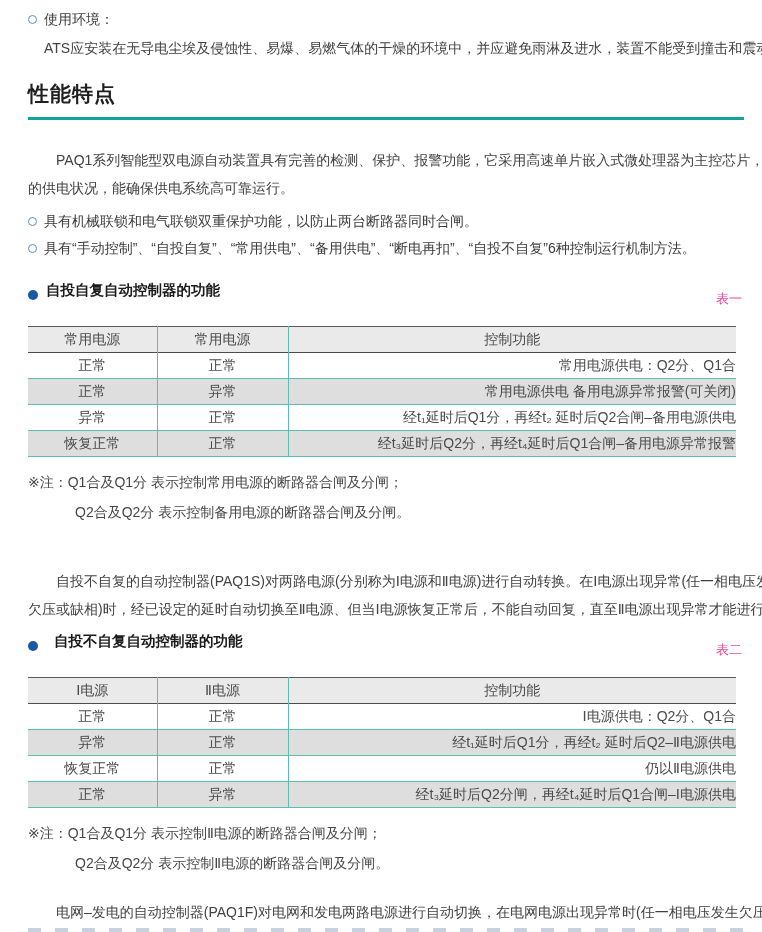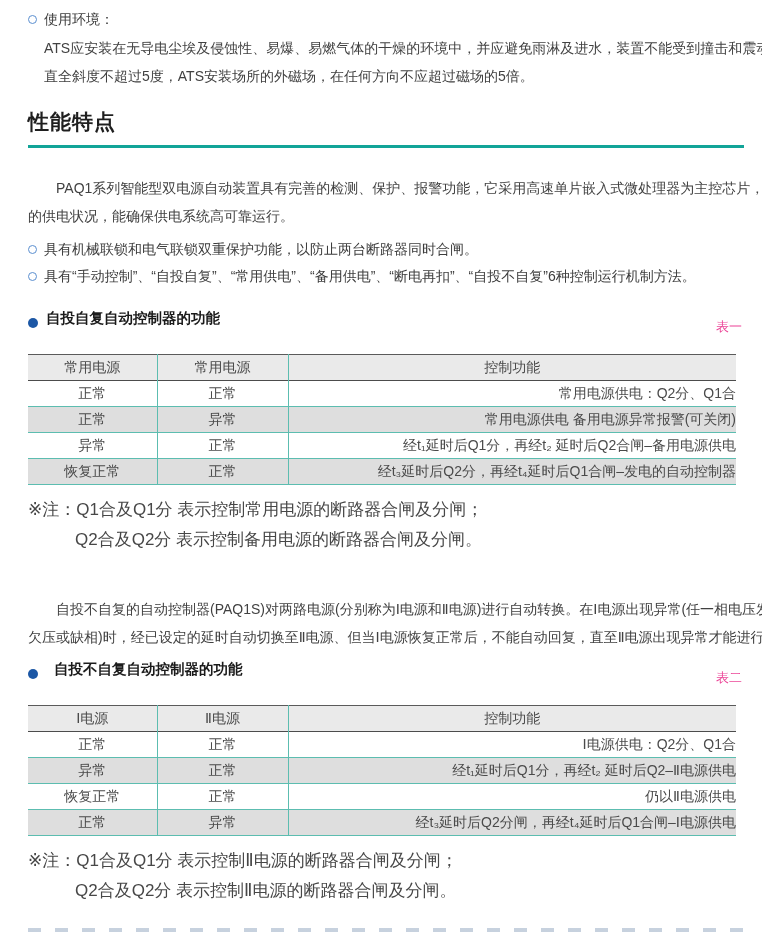--- a/index.html
+++ b/index.html
@@ -53,21 +53,21 @@
   table.ctl th, table.ctl td {
     height: 26px; font-size: 14px; font-weight: 400; color: #4a4a4a;
     text-align: center; white-space: nowrap; overflow: hidden; padding: 0;
   }
   table.ctl td.fn { text-align: right; padding-left: 44px; }
   table.ctl thead tr { background: #eaeaea; border-bottom: 1px solid #4c4c4c; }
   table.ctl tbody tr { border-bottom: 1px solid #5cbdb0; }
   table.ctl tbody tr.alt { background: #dedede; }
   table.ctl th + th, table.ctl td + td { border-left: 1px solid #5cbdb0; }
   .notes { margin-top: 10px; }
-  .note-line { font-size: 17px; color: #474747; line-height: 30px; white-space: nowrap; }
+  .note-line { font-size: 14px; color: #474747; line-height: 30px; white-space: nowrap; }
   .note-line.cont { padding-left: 47px; }
   .mid-para { margin-top: 40px; }
   .bottom-para { margin-top: 20px; }
   .clipped-next-line {
     position: absolute; left: 28px; right: 18px; bottom: 0; height: 4px;
     background: repeating-linear-gradient(90deg, #b9c6d6 0 13px, transparent 13px 27px);
     opacity: 0.8;
   }
 </style>
 </head>
@@ -75,21 +75,20 @@
 
 <div class="page">
 
   <div>
     <div class="bullet-row">
       <span class="ocircle"></span>
       <span>使用环境：</span>
     </div>
     <div class="env-lines">
       <div class="line">ATS应安装在无导电尘埃及侵蚀性、易爆、易燃气体的干燥的环境中，并应避免雨淋及进水，装置不能受到撞击和震动，其安装垂</div>
-      <div class="line">直全斜度不超过5度，ATS安装场所的外磁场，在任何方向不应超过磁场的5倍。</div>
     </div>
   </div>
 
   <h1 class="page-title">性能特点</h1>
   <div class="title-rule"></div>
 
   <div class="intro">
     <div class="line indent2">PAQ1系列智能型双电源自动装置具有完善的检测、保护、报警功能，它采用高速单片嵌入式微处理器为主控芯片，实时检测电源</div>
     <div class="line">的供电状况，能确保供电系统高可靠运行。</div>
   </div>
@@ -136,21 +135,21 @@
         <td class="fn">常用电源供电 备用电源异常报警(可关闭)</td>
       </tr>
       <tr>
         <td>异常</td>
         <td>正常</td>
         <td class="fn">经t₁延时后Q1分，再经t₂ 延时后Q2合闸–备用电源供电</td>
       </tr>
       <tr class="alt">
         <td>恢复正常</td>
         <td>正常</td>
-        <td class="fn">经t₃延时后Q2分，再经t₄延时后Q1合闸–发电的自动控制器</td>
+        <td class="fn">经t₃延时后Q2分，再经t₄延时后Q1合闸–备用电源异常报警</td>
       </tr>
     </tbody>
   </table>
 
   <div class="notes">
     <div class="note-line">※注：Q1合及Q1分 表示控制常用电源的断路器合闸及分闸；</div>
     <div class="note-line cont">Q2合及Q2分 表示控制备用电源的断路器合闸及分闸。</div>
   </div>
 
   <div class="mid-para">

